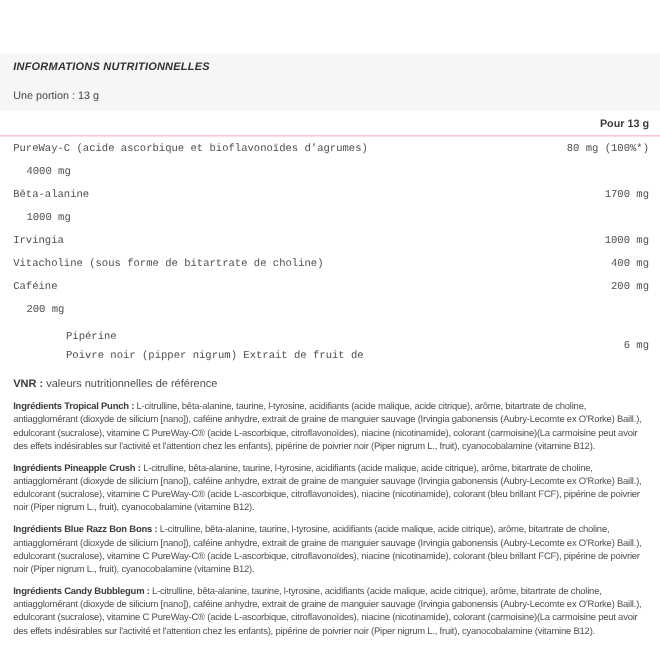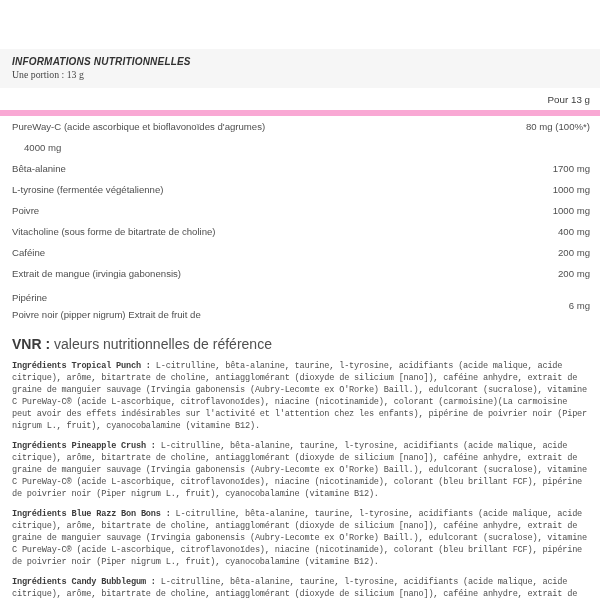--- a/index.html
+++ b/index.html
@@ -21,63 +21,62 @@
     font-weight: 700;
     font-style: italic;
     color: #323232;
     letter-spacing: 0.2px;
     line-height: 13px;
   }
   .info-serving {
     font-size: 9.8px;
     color: #454545;
     line-height: 12px;
-    margin-top: 1px;
-    font-family: Liberation Serif, serif;
+    margin-top: 14px;
   }
 
   .col-header {
     text-align: right;
     font-size: 9.8px;
-    font-weight: 400;
+    font-weight: 700;
     color: #3c3c3c;
     padding: 6px 10px 5px 10px;
-    border-bottom: 6px solid #f9a8d4;
+    border-bottom: 1px solid #f9a8d4;
   }
 
   .rows { width: 100%; }
   .row {
     display: flex;
     justify-content: space-between;
     align-items: center;
     padding: 4.5px 10px 4.5px 12px;
     font-size: 9.6px;
     line-height: 12px;
     color: #4f4f4f;
+    font-family: Liberation Mono, monospace;
   }
   .row .lbl { text-align: left; }
   .row .val { text-align: left; white-space: nowrap; padding-left: 12px; }
-  .row.multiline .lbl div { line-height: 17px; }
+  .row.multiline .lbl div { line-height: 17px; margin-left: 48px; }
 
   .vnr {
     padding: 9px 12px 0 12px;
-    font-size: 14px;
+    font-size: 10px;
     color: #4f4f4f;
   }
   .b { font-weight: 700; color: #3c3c3c; }
 
   .ingredients { padding: 0 10px 0 12px; }
   .ingredients p {
     margin-top: 8px;
     font-size: 8.6px;
     line-height: 12px;
     letter-spacing: -0.2px;
     color: #4f4f4f;
     text-align: left;
-    font-family: Liberation Mono, monospace;
   }
 </style>
 </head>
 <body>
 
 <div class="page">
 
   <section class="info-header">
     <div class="info-title">INFORMATIONS NUTRITIONNELLES</div>
     <div class="info-serving">Une portion : 13 g</div>
@@ -91,37 +90,35 @@
       <span class="val">80 mg (100%*)</span>
     </div>
     <div class="row">
       <span class="val">4000 mg</span>
     </div>
     <div class="row">
       <span class="lbl">Bêta-alanine</span>
       <span class="val">1700 mg</span>
     </div>
     <div class="row">
-      <span class="lbl">L-tyrosine (fermentée végétalienne)</span>
       <span class="val">1000 mg</span>
     </div>
     <div class="row">
-      <span class="lbl">Poivre</span>
+      <span class="lbl">Irvingia</span>
       <span class="val">1000 mg</span>
     </div>
     <div class="row">
       <span class="lbl">Vitacholine (sous forme de bitartrate de choline)</span>
       <span class="val">400 mg</span>
     </div>
     <div class="row">
       <span class="lbl">Caféine</span>
       <span class="val">200 mg</span>
     </div>
     <div class="row">
-      <span class="lbl">Extrait de mangue (irvingia gabonensis)</span>
       <span class="val">200 mg</span>
     </div>
     <div class="row multiline">
       <span class="lbl">
         <div>Pipérine</div>
         <div>Poivre noir (pipper nigrum) Extrait de fruit de</div>
       </span>
       <span class="val">6 mg</span>
     </div>
   </div>

